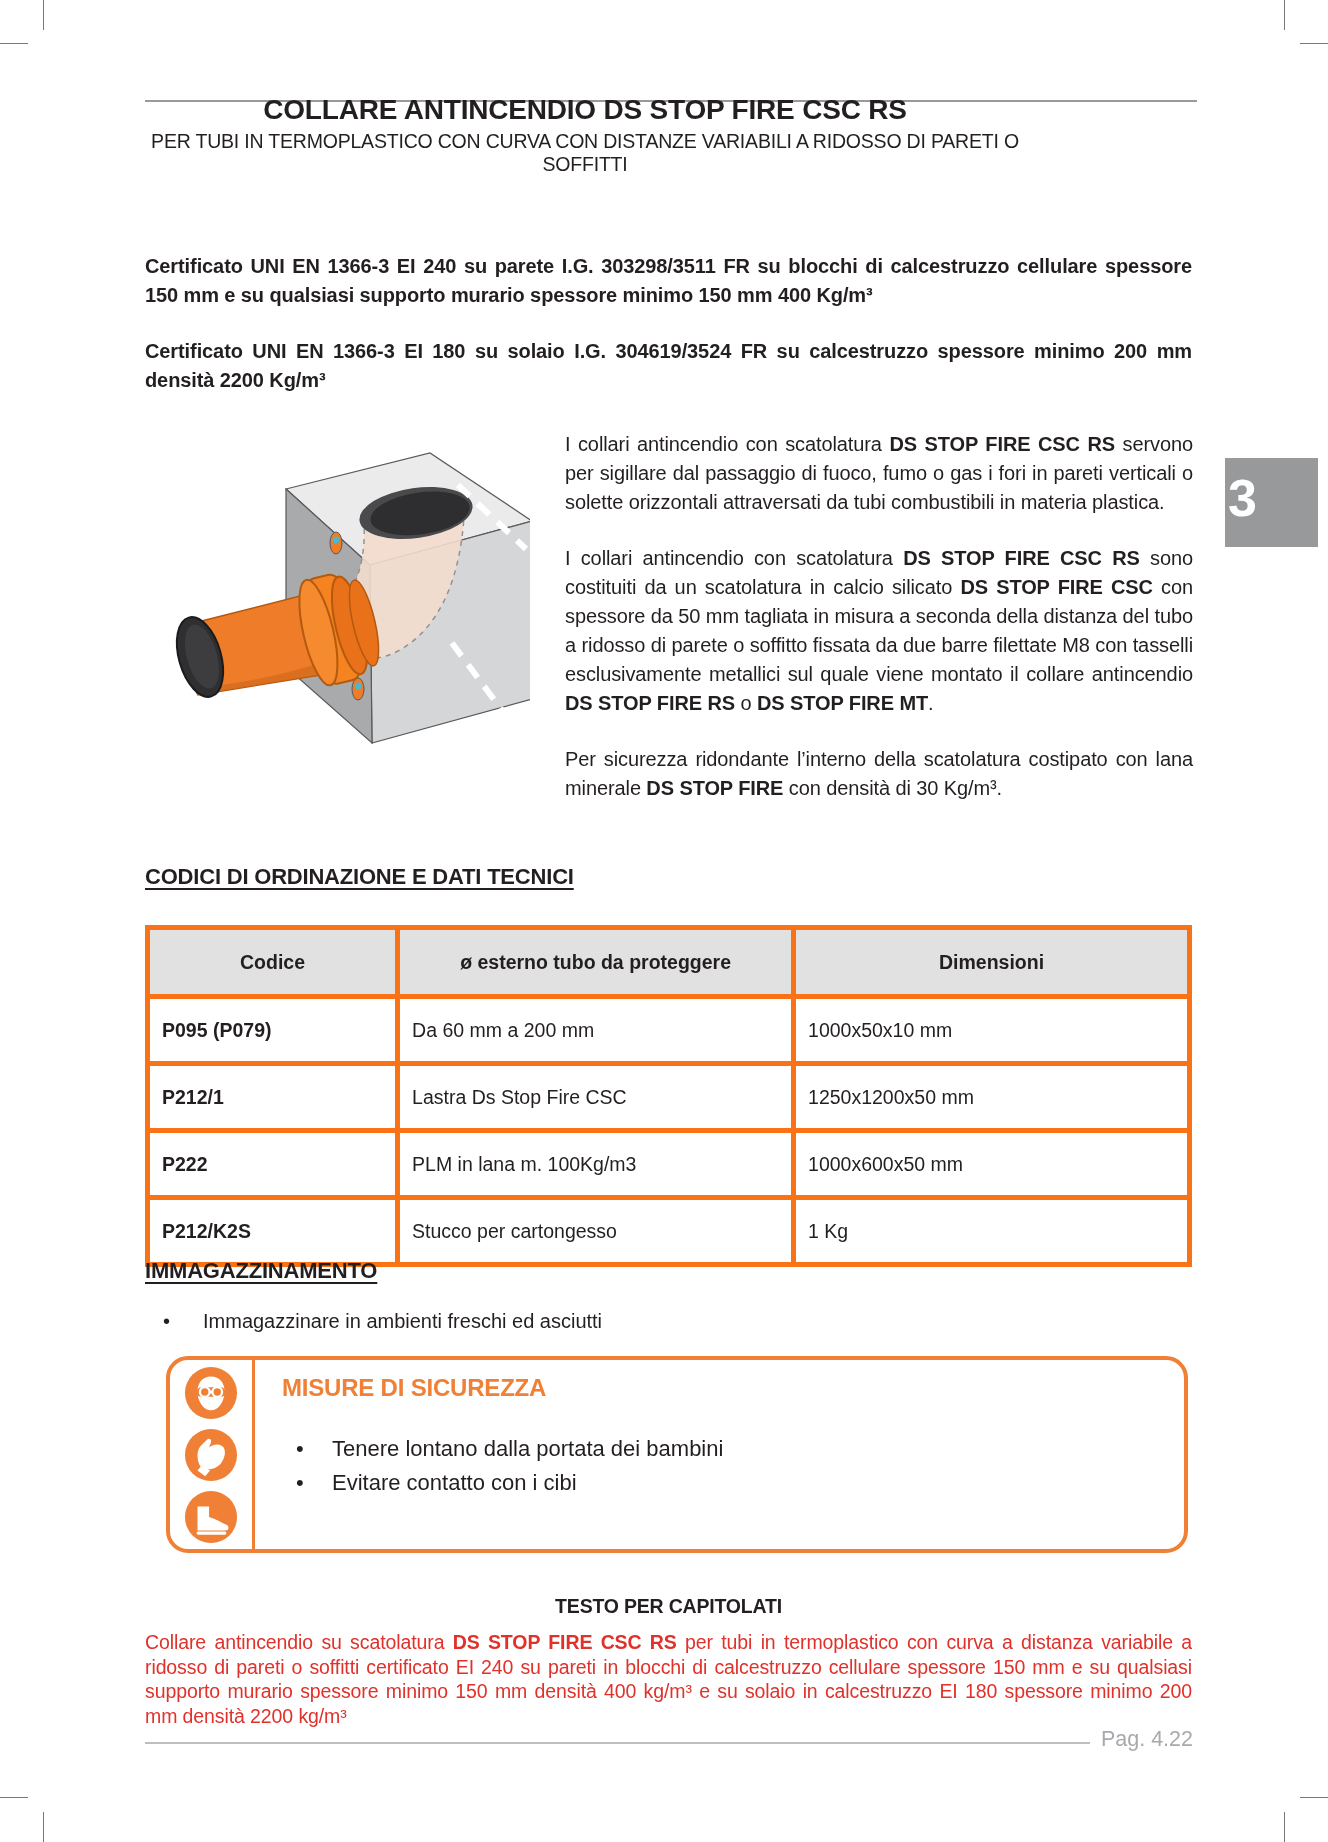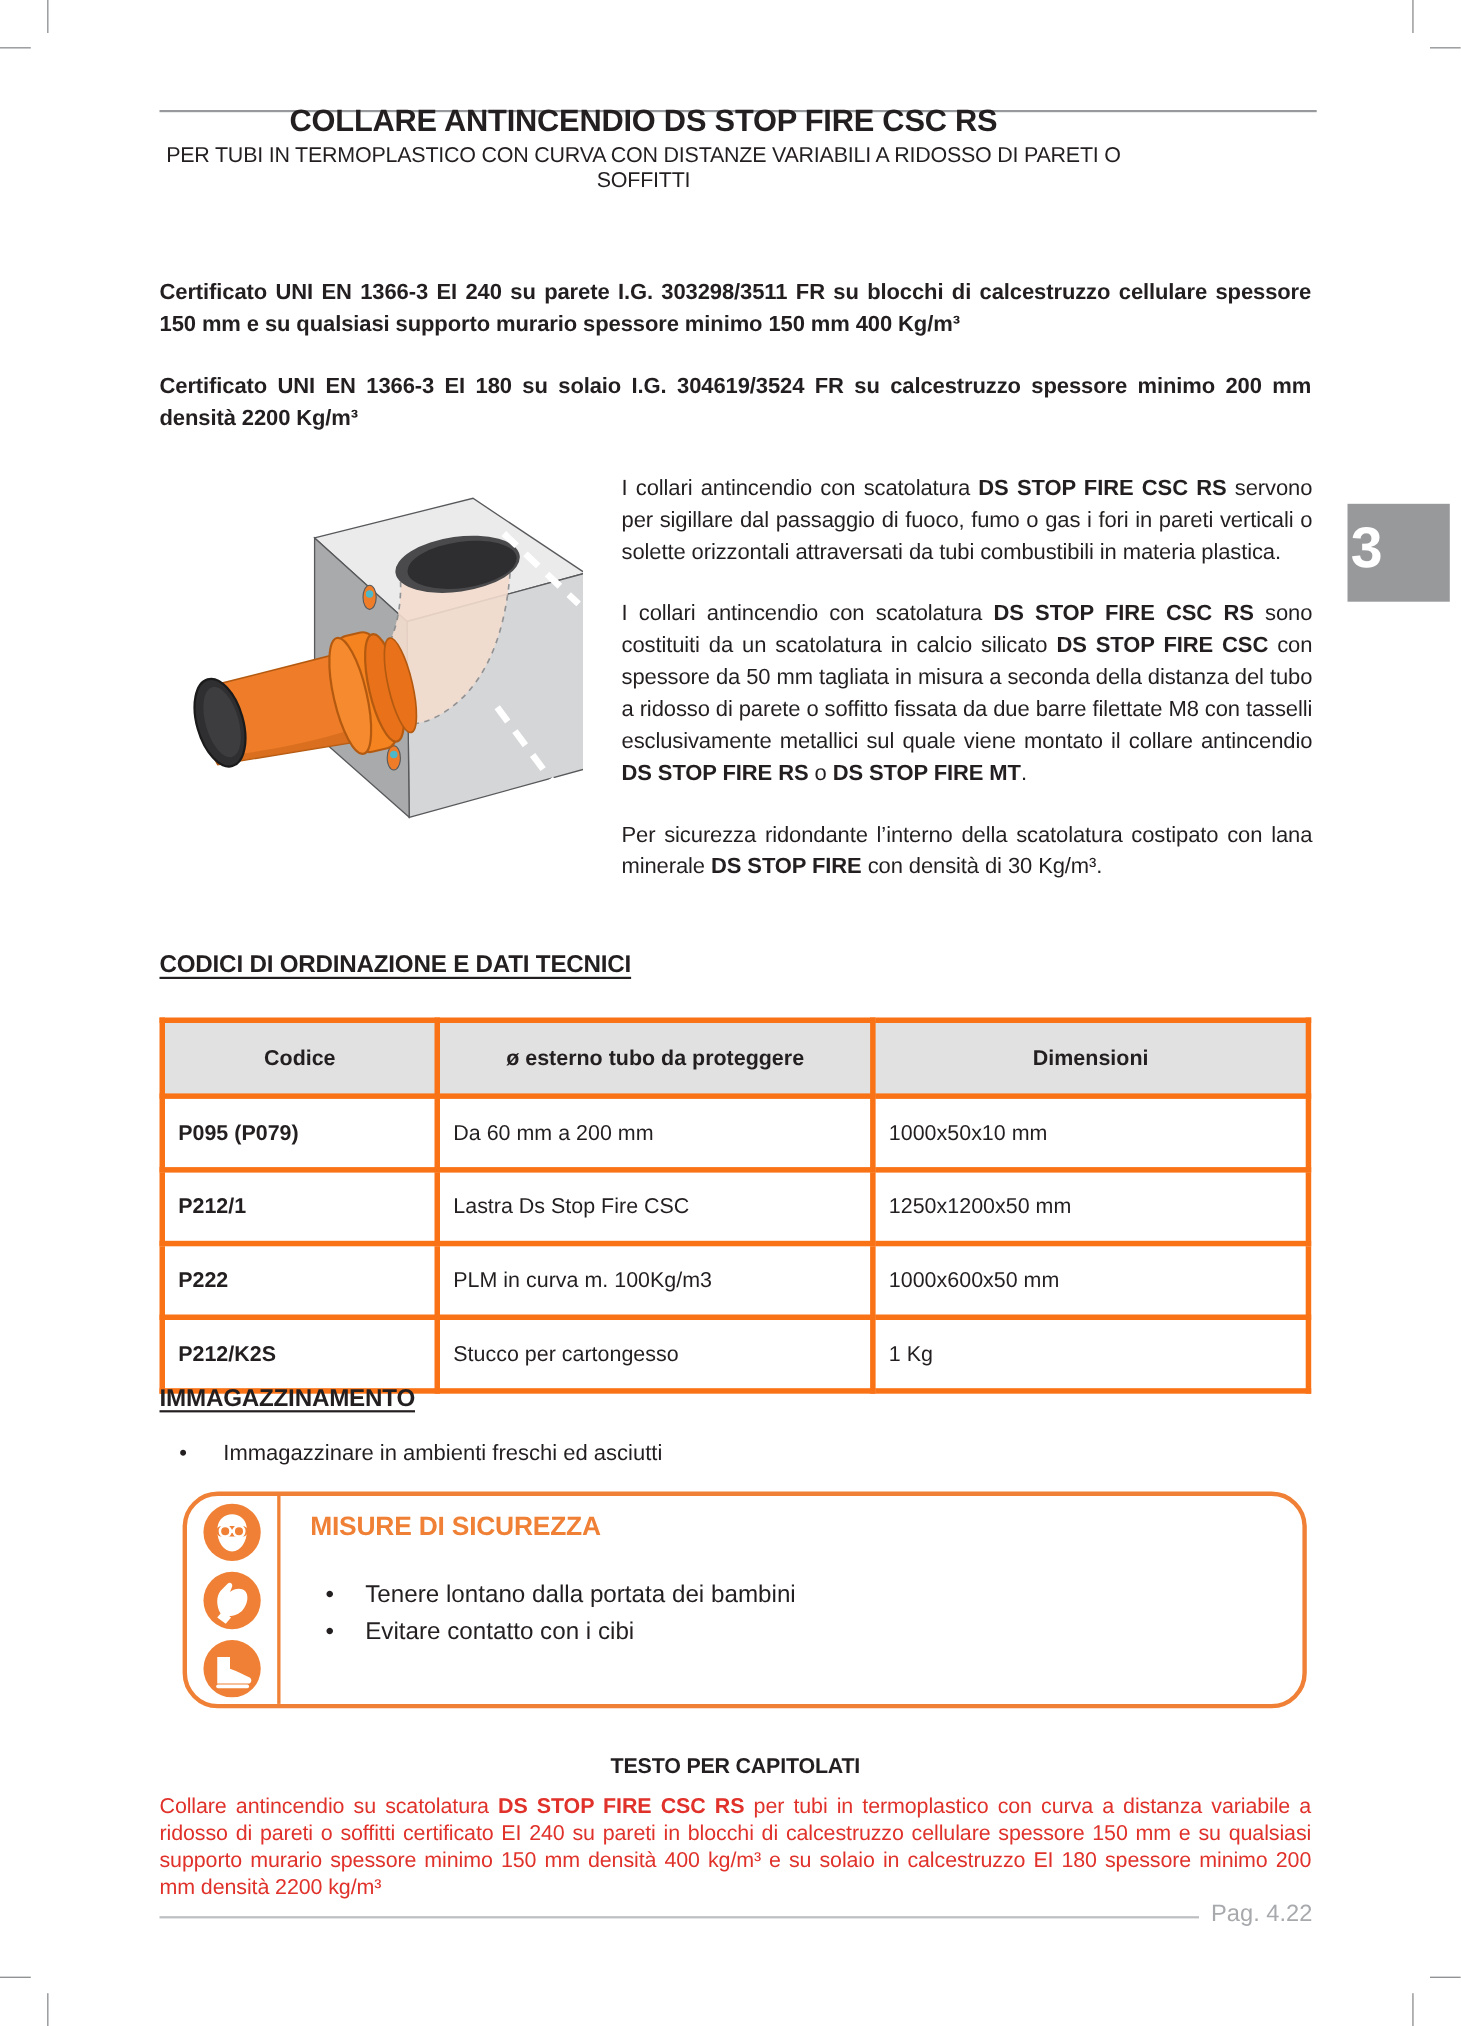--- a/index.html
+++ b/index.html
@@ -38,21 +38,21 @@
   .codes-table th{background:#e1e1e2;font-weight:bold;text-align:center;height:30px;}
   .codes-table td:first-child{font-weight:bold;}
   .col-1{width:24%;}.col-2{width:38%;}.col-3{width:38%;}
 
   
   .storage-head{left:145px;top:1258px;}
   .storage-item{left:163px;top:1310px;width:900px;font-size:20px;}
   .storage-item .bullet{display:inline-block;width:40px;}
 
   
-  .safety-box{left:166px;top:1356px;width:1014px;height:189px;border:4px solid #ef8035;border-radius:32px;}
+  .safety-box{left:166px;top:1356px;width:1014px;height:189px;border:4px solid #ef8035;border-radius:22px;}
   .safety-divider{position:absolute;left:82px;top:0;width:3px;height:100%;background:#ef8035;}
   .safety-icons{position:absolute;left:0;top:0;width:82px;height:100%;display:flex;flex-direction:column;align-items:center;justify-content:center;gap:8px;}
   .safety-title{position:absolute;left:112px;top:14px;font-size:24px;font-weight:bold;color:#ef8035;letter-spacing:-0.2px;}
   .safety-items{position:absolute;left:126px;top:72px;font-size:22px;line-height:34px;}
   .safety-items .bullet{display:inline-block;width:36px;}
 
   
   .capitolati-head{left:145px;top:1595px;width:1047px;text-align:center;font-size:19.5px;font-weight:bold;letter-spacing:-0.2px;}
   .capitolati-text{left:145px;top:1630px;width:1047px;font-size:19.5px;line-height:24.5px;color:#e0312a;text-align:justify;letter-spacing:-0.1px;}
   .capitolati-text b{font-weight:bold;}
@@ -153,21 +153,21 @@
       <td>Da 60 mm a 200 mm</td>
       <td>1000x50x10 mm</td>
     </tr>
     <tr>
       <td>P212/1</td>
       <td>Lastra Ds Stop Fire CSC</td>
       <td>1250x1200x50 mm</td>
     </tr>
     <tr>
       <td>P222</td>
-      <td>PLM in curva m. 100Kg/m3</td>
+      <td>PLM in lana m. 100Kg/m3</td>
       <td>1000x600x50 mm</td>
     </tr>
     <tr>
       <td>P212/K2S</td>
       <td>Stucco per cartongesso</td>
       <td>1 Kg</td>
     </tr>
   </tbody>
 </table>
 

